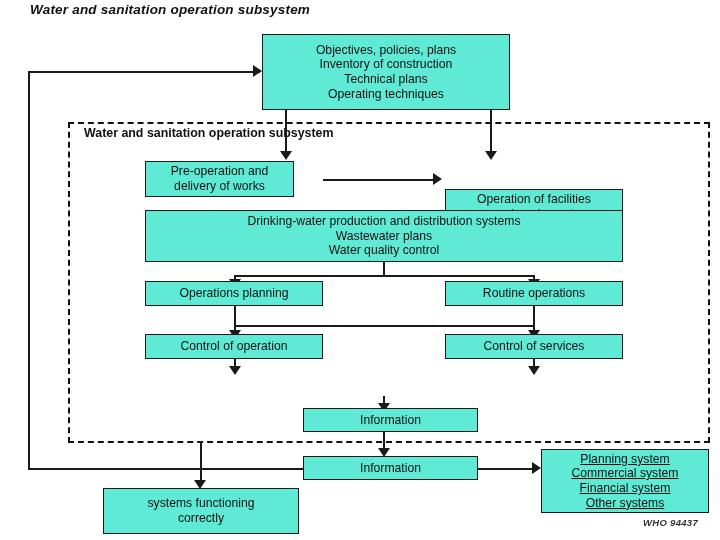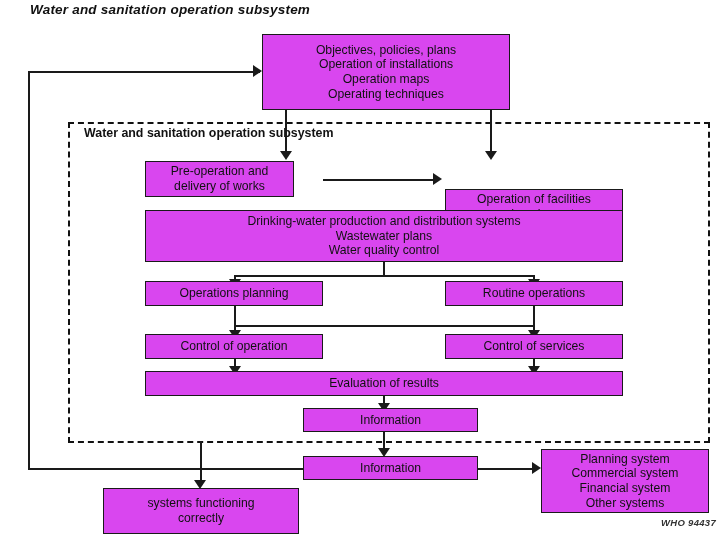--- a/index.html
+++ b/index.html
@@ -24,21 +24,21 @@
     font-style: italic;
     color: #111111;
     letter-spacing: 0.2px;
     white-space: nowrap;
   }
   
   .box {
     position: absolute;
     box-sizing: border-box;
     border: 1.4px solid #1a1a1a;
-    background: #d946ef;
+    background: #5eead4;
     display: flex;
     flex-direction: column;
     align-items: center;
     justify-content: center;
     text-align: center;
     color: #111111;
     font-size: 12.2px;
     line-height: 14.6px;
     z-index: 3;
   }
@@ -112,22 +112,22 @@
   <div class="arrow-right" style="left:253px; top:65px;"></div>
 
   <div class="dashed-region" style="left:68px; top:122px; width:642px; height:321px;"></div>
   <div class="region-label" style="left:84px; top:126px;">
     <span class="ln">Water and sanitation</span>
     <span class="ln">operation subsystem</span>
   </div>
 
   <div class="box" style="left:262px; top:34px; width:248px; height:76px;">
     <span class="ln">Objectives, policies, plans</span>
-    <span class="ln">Operation of installations</span>
-    <span class="ln">Operation maps</span>
+    <span class="ln">Inventory of construction</span>
+    <span class="ln">Technical plans</span>
     <span class="ln">Operating techniques</span>
   </div>
 
   <div class="vline" style="left:285px; top:110px; height:44px;"></div>
   <div class="arrow-down" style="left:280px; top:151px;"></div>
 
   <div class="vline" style="left:490px; top:110px; height:44px;"></div>
   <div class="arrow-down" style="left:485px; top:151px;"></div>
 
   <div class="box" style="left:145px; top:161px; width:149px; height:36px;">
@@ -179,23 +179,20 @@
   </div>
   <div class="box" style="left:445px; top:334px; width:178px; height:25px;">
     <span class="ln">Control of services</span>
   </div>
 
   <div class="vline" style="left:234px; top:359px; height:10px;"></div>
   <div class="arrow-down" style="left:229px; top:366px;"></div>
   <div class="vline" style="left:533px; top:359px; height:10px;"></div>
   <div class="arrow-down" style="left:528px; top:366px;"></div>
 
-  <div class="box" style="left:145px; top:371px; width:478px; height:25px;">
-    <span class="ln">Evaluation of results</span>
-  </div>
 
   <div class="vline" style="left:383px; top:396px; height:10px;"></div>
   <div class="arrow-down" style="left:378px; top:403px;"></div>
 
   <div class="box" style="left:303px; top:408px; width:175px; height:24px;">
     <span class="ln">Information</span>
   </div>
 
   <div class="vline" style="left:383px; top:432px; height:22px;"></div>
   <div class="arrow-down" style="left:378px; top:448px;"></div>
@@ -208,22 +205,22 @@
   <div class="arrow-right" style="left:532px; top:462px;"></div>
 
   <div class="vline thick" style="left:200px; top:441px; height:45px;"></div>
   <div class="arrow-down" style="left:194px; top:480px;"></div>
 
   <div class="box" style="left:103px; top:488px; width:196px; height:46px;">
     <span class="ln">systems functioning</span>
     <span class="ln">correctly</span>
   </div>
 
-  <div class="box" style="left:541px; top:449px; width:168px; height:64px;">
+  <div class="box" style="left:541px; top:449px; width:168px; height:64px;text-decoration:underline;">
     <span class="ln">Planning system</span>
     <span class="ln">Commercial system</span>
     <span class="ln">Financial system</span>
     <span class="ln">Other systems</span>
   </div>
 
-  <div class="who-code" style="left:643px; top:517px;margin-left:18px;">WHO 94437</div>
+  <div class="who-code" style="left:643px; top:517px;">WHO 94437</div>
 
 </div>
 
 </body></html>

